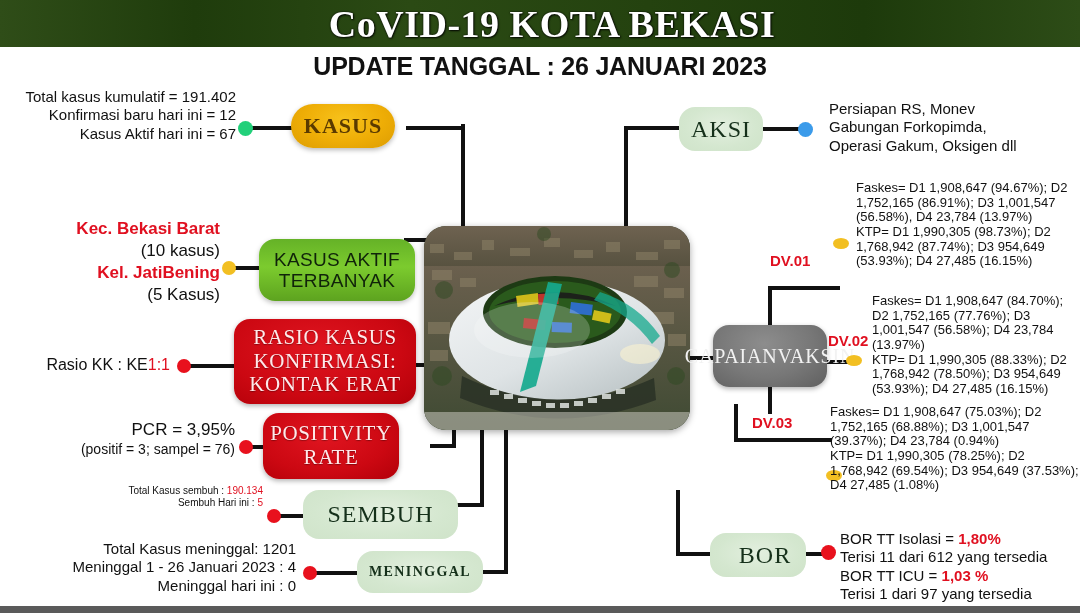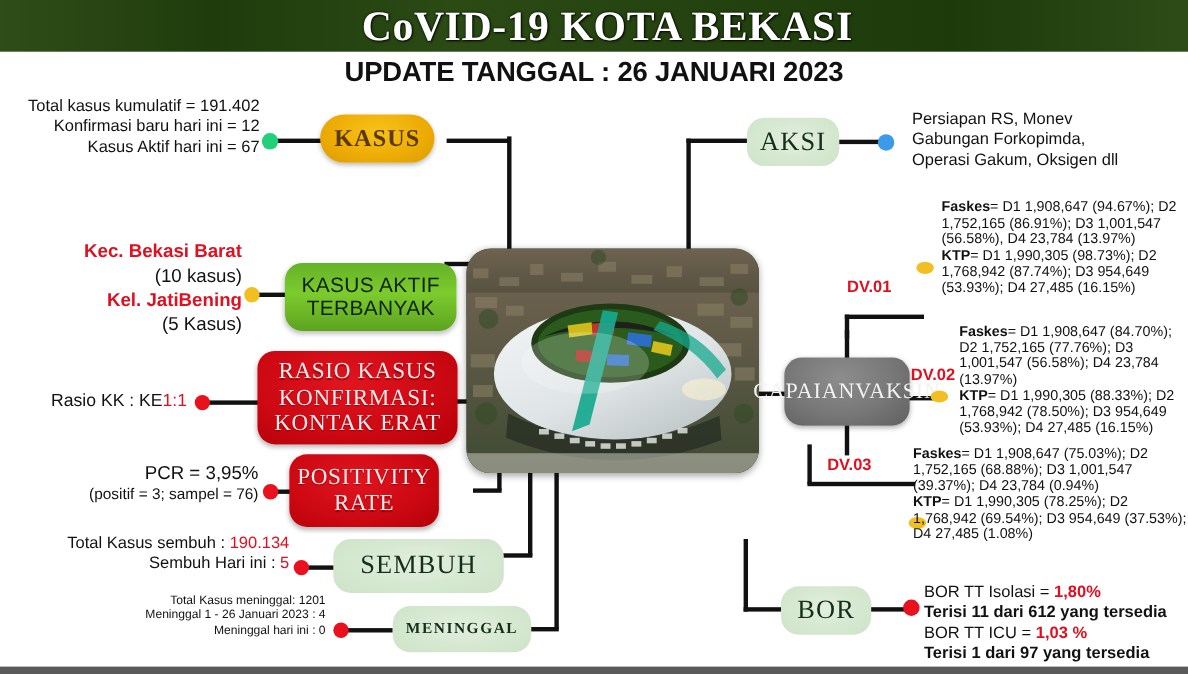--- a/index.html
+++ b/index.html
@@ -77,21 +77,21 @@
   .dot-blue{background:#3b9bea;}
   .dot-yellow{background:#f2bf22;}
   .dot-red{background:#e8111d;}
 
   
   .tx{position:absolute;z-index:8;color:#111;line-height:1.22;}
   .tx.r{text-align:right;}
   .tx.l{text-align:left;}
   .red{color:#e01020;}
   .redb{color:#e01020;font-weight:bold;}
-  .b{font-weight:bold;}
+  .b{font-weight:normal;}
 
   .dvlabel{
     position:absolute;color:#e01020;font-weight:bold;font-size:15px;z-index:9;
     font-family:"Liberation Sans",sans-serif;
   }
 
   
   .photo{
     position:absolute;left:424px;top:226px;width:266px;height:204px;
     border-radius:22px;overflow:hidden;z-index:5;
@@ -254,33 +254,33 @@
   </div>
   <div class="dot dot-red" style="left:239px;top:440px;width:14px;height:14px;"></div>
   <div class="ln lnh" style="left:251px;top:445px;width:42px;"></div>
   <div class="node node-red" style="left:263px;top:413px;width:136px;height:66px;flex-direction:column;">
     <span>POSITIVITY</span>
     <span>RATE</span>
   </div>
   <div class="ln lnh" style="left:430px;top:444px;width:26px;"></div>
   <div class="ln lnv" style="left:452px;top:426px;height:20px;"></div>
 
-  <div class="tx r" style="left:20px;top:485px;width:243px;font-size:15px;">
+  <div class="tx r" style="left:20px;top:485px;width:243px;font-size:10px;">
     <div><span>Total Kasus sembuh : </span><span class="red">190.134</span></div>
     <div><span>Sembuh Hari ini : </span><span class="red">5</span></div>
   </div>
   <div class="dot dot-red" style="left:267px;top:509px;width:14px;height:14px;"></div>
   <div class="ln lnh" style="left:279px;top:514px;width:36px;"></div>
   <div class="node node-pale" style="left:303px;top:490px;width:155px;height:49px;">
     <span>SEMBUH</span>
   </div>
   <div class="ln lnh" style="left:455px;top:503px;width:29px;"></div>
   <div class="ln lnv" style="left:480px;top:427px;height:78px;"></div>
 
-  <div class="tx r" style="left:20px;top:540px;width:276px;font-size:11px;">
+  <div class="tx r" style="left:20px;top:540px;width:276px;font-size:15px;">
     <div>Total Kasus meninggal: 1201</div>
     <div>Meninggal 1 - 26 Januari 2023 : 4</div>
     <div>Meninggal hari ini : 0</div>
   </div>
   <div class="dot dot-red" style="left:303px;top:566px;width:14px;height:14px;"></div>
   <div class="ln lnh" style="left:315px;top:571px;width:42px;"></div>
   <div class="node node-pale sm" style="left:357px;top:551px;width:126px;height:42px;">
     <span>MENINGGAL</span>
   </div>
   <div class="ln lnh" style="left:480px;top:570px;width:28px;"></div>
@@ -318,21 +318,21 @@
     <div><span class="b">KTP</span><span>= D1 1,990,305 (88.33%); D2 1,768,942 (78.50%); D3 954,649 (53.93%); D4 27,485 (16.15%)</span></div>
   </div>
 
   <div class="tx l" style="left:830px;top:405px;width:250px;font-size:13px;line-height:1.13;">
     <div><span class="b">Faskes</span><span>= D1 1,908,647 (75.03%); D2 1,752,165 (68.88%); D3 1,001,547 (39.37%); D4 23,784 (0.94%)</span></div>
     <div><span class="b">KTP</span><span>= D1 1,990,305 (78.25%); D2 1,768,942 (69.54%); D3 954,649 (37.53%); D4 27,485 (1.08%)</span></div>
   </div>
 
   <div class="ln lnv" style="left:676px;top:490px;height:66px;"></div>
   <div class="ln lnh" style="left:676px;top:552px;width:40px;"></div>
-  <div class="node node-pale" style="left:710px;top:533px;width:82px;height:44px;">
+  <div class="node node-pale" style="left:710px;top:533px;width:82px;height:44px;padding-left:14px;">
     <span>BOR</span>
   </div>
   <div class="ln lnh" style="left:790px;top:552px;width:36px;"></div>
   <div class="dot dot-red" style="left:821px;top:545px;width:15px;height:15px;"></div>
   <div class="tx l" style="left:840px;top:530px;width:240px;font-size:15px;line-height:1.22;">
     <div><span>BOR TT Isolasi = </span><span class="redb">1,80%</span></div>
     <div class="b">Terisi 11 dari 612 yang tersedia</div>
     <div><span>BOR TT ICU = </span><span class="redb">1,03 %</span></div>
     <div class="b">Terisi 1 dari 97 yang tersedia</div>
   </div>

